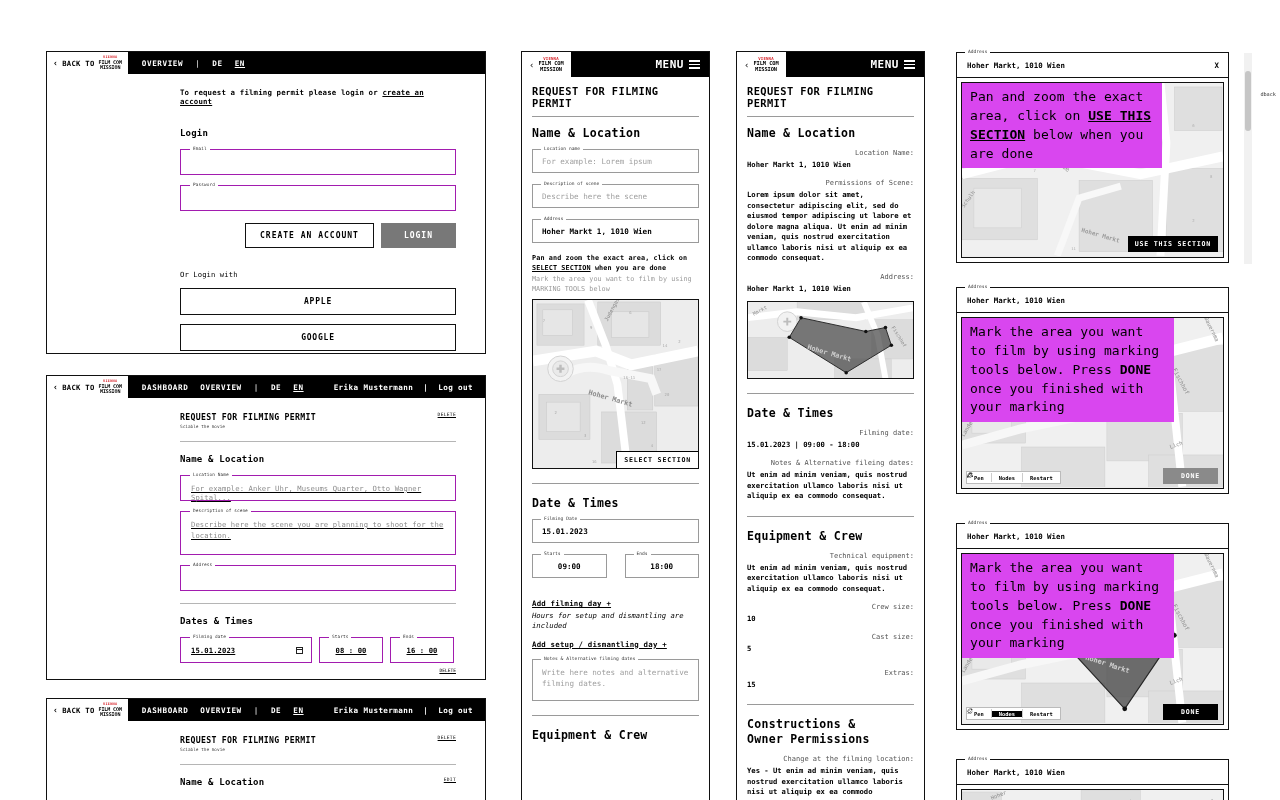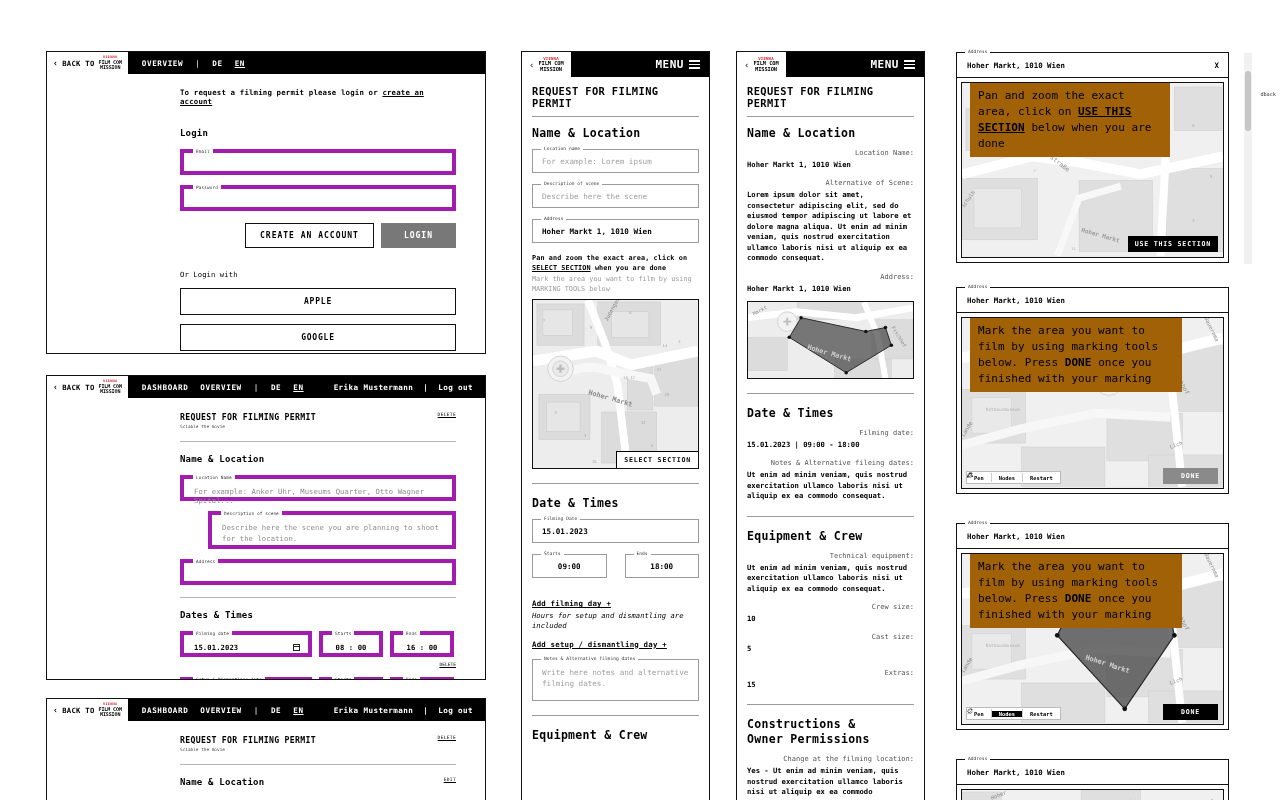--- a/index.html
+++ b/index.html
@@ -31,22 +31,22 @@
   .topnav .u { text-decoration: underline; }
   .topright { margin-left: auto; display: flex; align-items: center; gap: 10px; padding-right: 12px; font-size: 7.6px; font-weight: bold; letter-spacing: .4px; }
 
   
   .dbody { padding: 14px 0 0 0; }
   .dwrap { width: 276px; margin: 0 auto 0 133px; }
   .intro { font-size: 7.4px; font-weight: bold; letter-spacing: .15px; margin-bottom: 22px; color: #000;}
   .intro u { text-decoration: underline; }
   .h2 { font-size: 9px; font-weight: bold; letter-spacing: .2px; margin-bottom: 11px; }
 
-  .field { position: relative; border: 4px solid #a21caf; height: 26px; margin-bottom: 10px; background: #fff; }
-  .field.tall { height: 38px; margin-left: 28px; }
+  .field { position: relative; border: 1px solid #a21caf; height: 26px; margin-bottom: 10px; background: #fff; text-decoration: underline; }
+  .field.tall { height: 44px; }
   .field .lab {
     position: absolute; top: -4px; left: 9px; background: #fff; padding: 0 3px;
     font-size: 4.4px; color: #333; letter-spacing: .1px; white-space: nowrap;
   }
   .field .val { padding: 8px 10px 0 10px; font-size: 7.2px; color: #8c8c8c; letter-spacing: .1px; }
   .field .val.filled { color: #000; font-weight: bold; }
 
   .btnrow { display: flex; justify-content: flex-end; gap: 7px; margin: 12px 0 22px; }
   .btn { border: 1px solid #111; background: #fff; color: #000; font-size: 8px; font-weight: bold;
          letter-spacing: 1px; padding: 7px 14px; font-family: inherit; }
@@ -108,22 +108,22 @@
   .mapbtn.grey { background: #8a8a8a; }
   .mapbtn.light { background: #fff; color: #000; border: 1px solid #000; }
 
   
   .card { position: absolute; border: 1px solid #111; background: #fff; }
   .addr { position: relative; border-bottom: 1px solid #111; height: 25px; }
   .addr .lab { position: absolute; top: -4px; left: 8px; background: #fff; padding: 0 3px; font-size: 4.6px; color: #333;}
   .addr .val { padding: 8px 10px 0; font-size: 7.4px; font-weight: bold; }
   .addr .x { position: absolute; right: 9px; top: 8px; font-size: 7.4px; font-weight: bold; }
   .banner {
-    position: absolute; left: 8px; top: 0; background: #a16207; padding: 5px 8px;
-    font-size: 11px; line-height: 1.45; letter-spacing: .05px; max-width: 92%;
+    position: absolute; left: 0; top: 0; background: #d946ef; padding: 5px 8px;
+    font-size: 13px; line-height: 1.45; letter-spacing: .05px; max-width: 92%;
   }
   .banner u { text-decoration: underline; font-weight: bold; }
   .banner b { font-weight: bold; }
   .toolbar {
     position: absolute; left: 4px; bottom: 4px; background: #fff; border: 1px solid #bbb;
     display: flex; align-items: center; height: 13px;
   }
   .toolbar .tool { display: flex; align-items: center; gap: 3px; padding: 0 7px; font-size: 5.4px; font-weight: bold; }
   .toolbar .tool.active { background: #000; color: #fff; }
   .toolbar .div { width: 1px; height: 9px; background: #ccc; }
@@ -443,21 +443,21 @@
           </span>
       </div>
     </div>
     <div class="mbody">
       <div class="mtitle">REQUEST FOR FILMING PERMIT</div>
       <div class="mh2">Name &amp; Location</div>
 
       <div class="ro-lab" style="margin-top:0;">Location Name:</div>
       <div class="ro-val">Hoher Markt 1, 1010 Wien</div>
 
-      <div class="ro-lab">Alternative of Scene:</div>
+      <div class="ro-lab">Permissions of Scene:</div>
       <div class="ro-val">Lorem ipsum dolor sit amet, consectetur adipiscing elit, sed do eiusmod tempor adipiscing ut labore et dolore magna aliqua. Ut enim ad minim veniam, quis nostrud exercitation ullamco laboris nisi ut aliquip ex ea commodo consequat.</div>
 
       <div class="ro-lab">Address:</div>
       <div class="ro-val">Hoher Markt 1, 1010 Wien</div>
 
       <div class="map" style="height:78px; margin-top:7px; border:1px solid #111;">
         <svg viewBox="0 0 168 78" preserveAspectRatio="none">
           <rect width="168" height="78" fill="#ededed"></rect>
           <g fill="#dcdcdc" stroke="#cbcbcb" stroke-width=".4">
             <rect x="50" y="-4" width="70" height="22"></rect>

